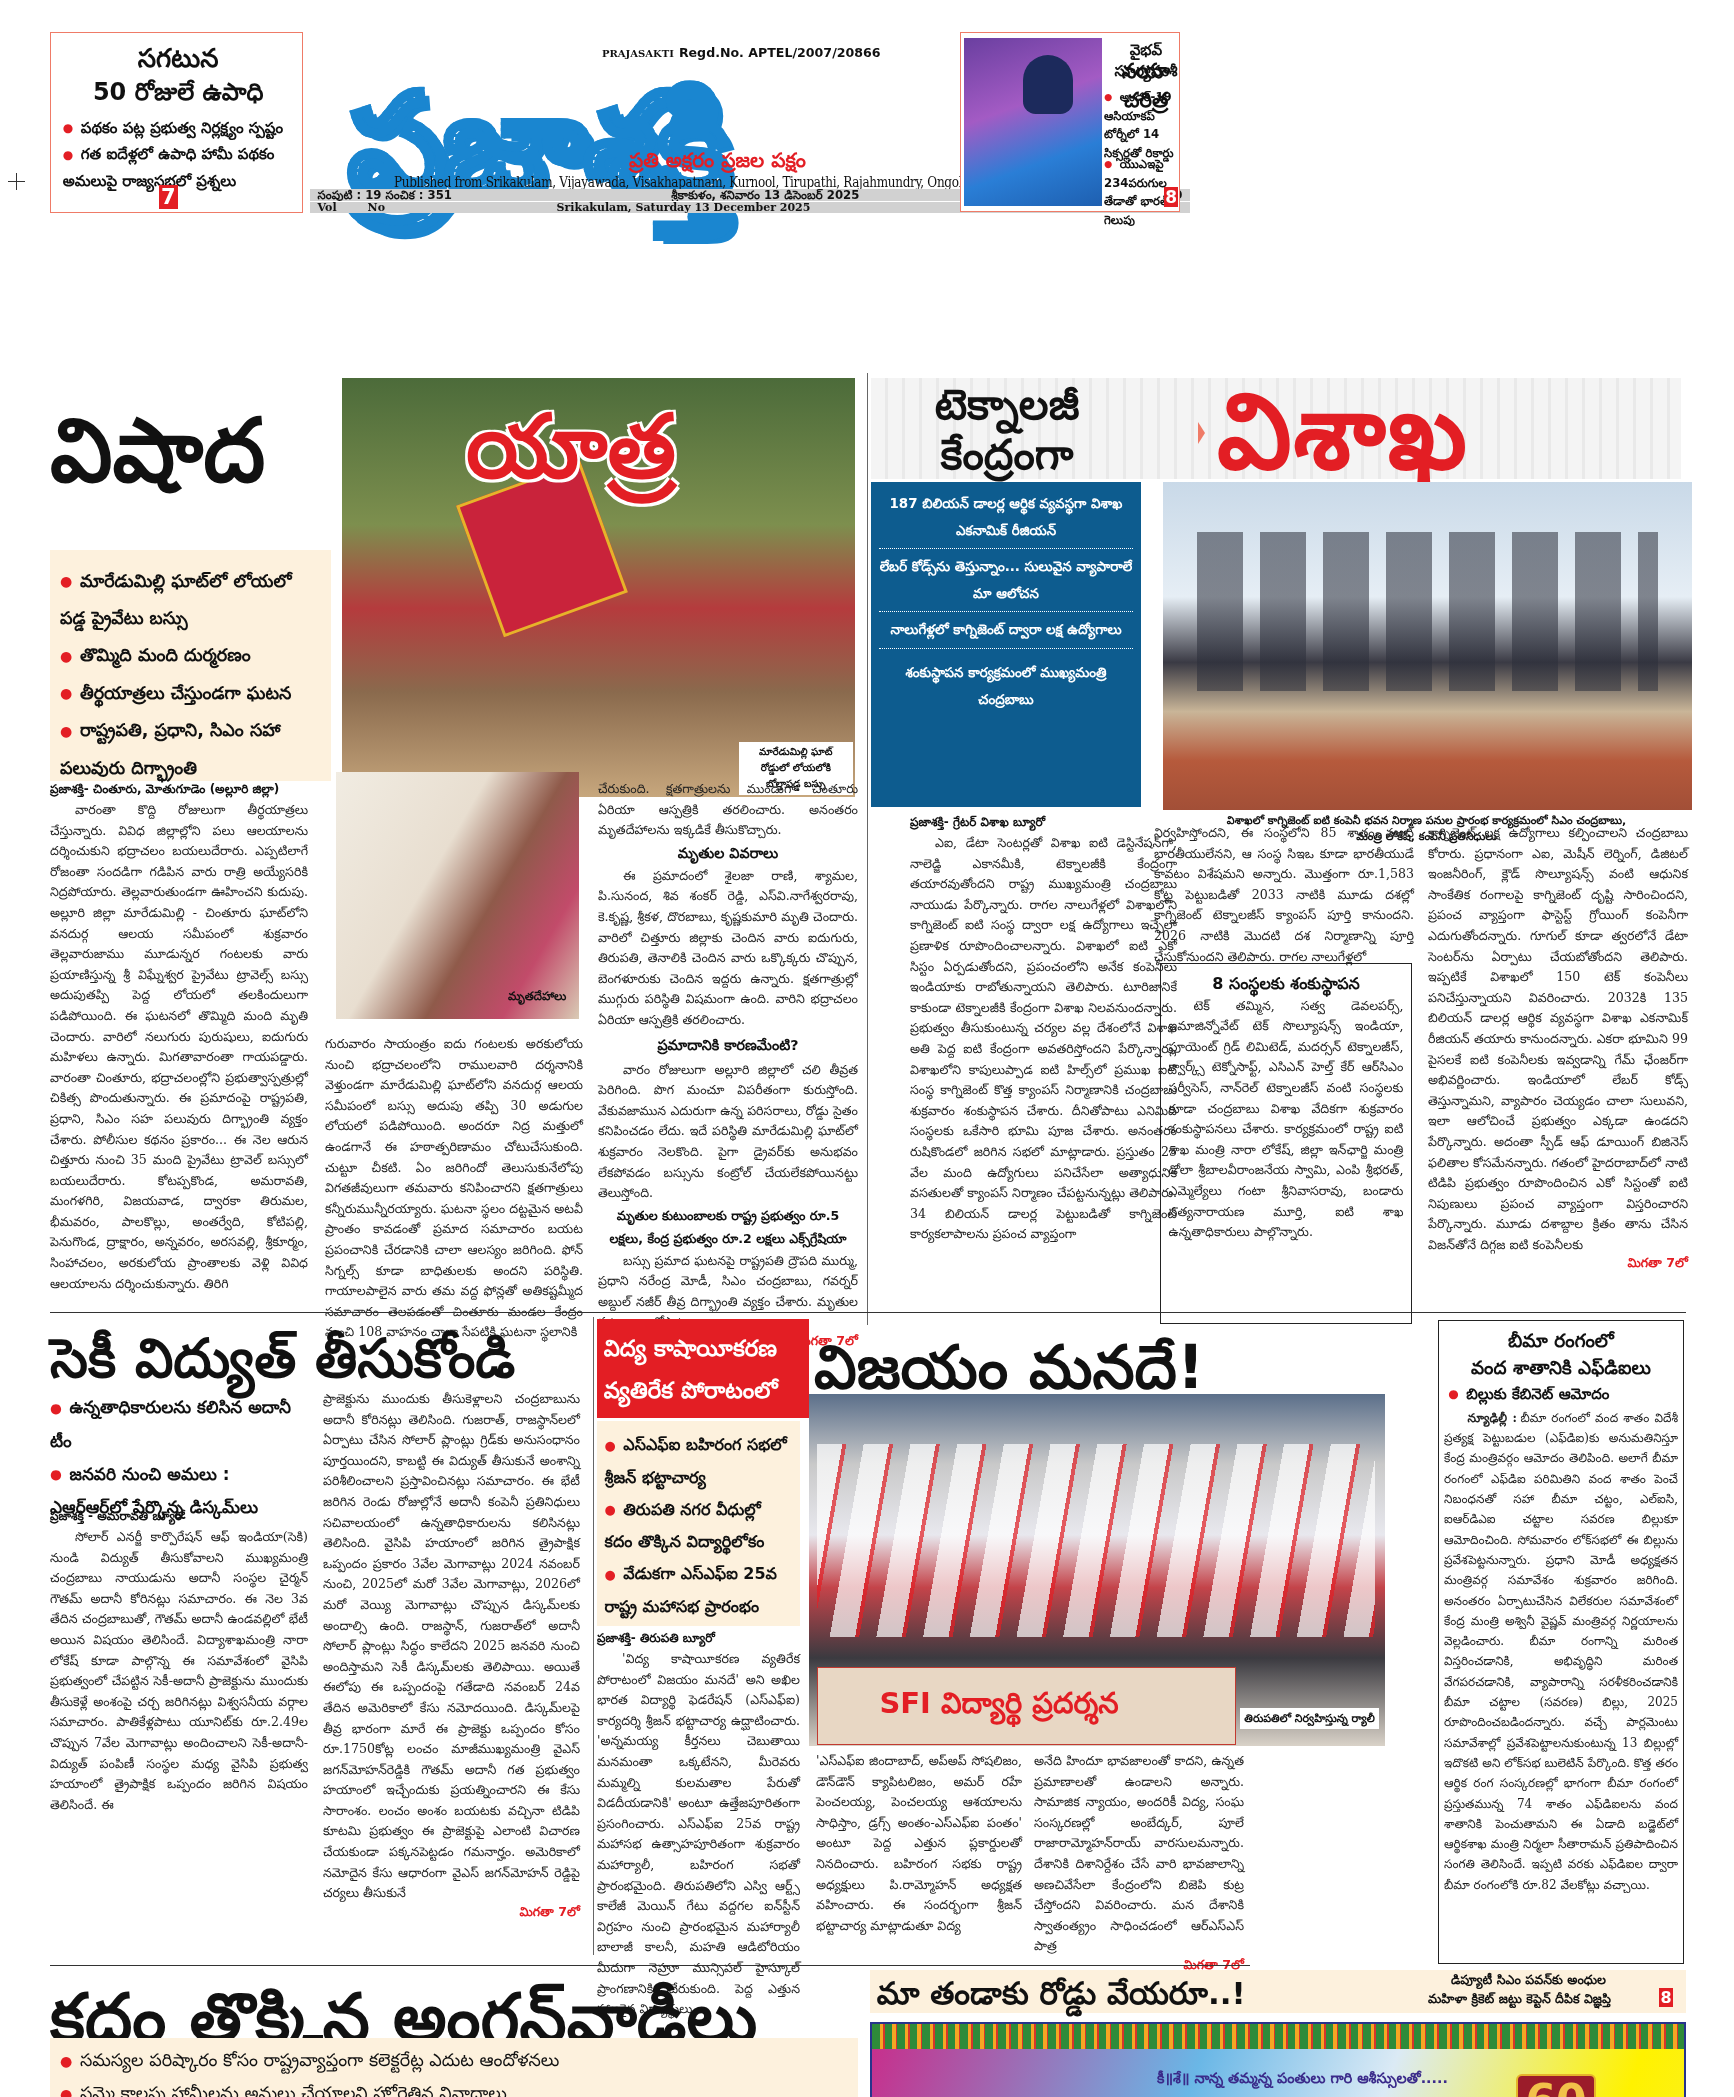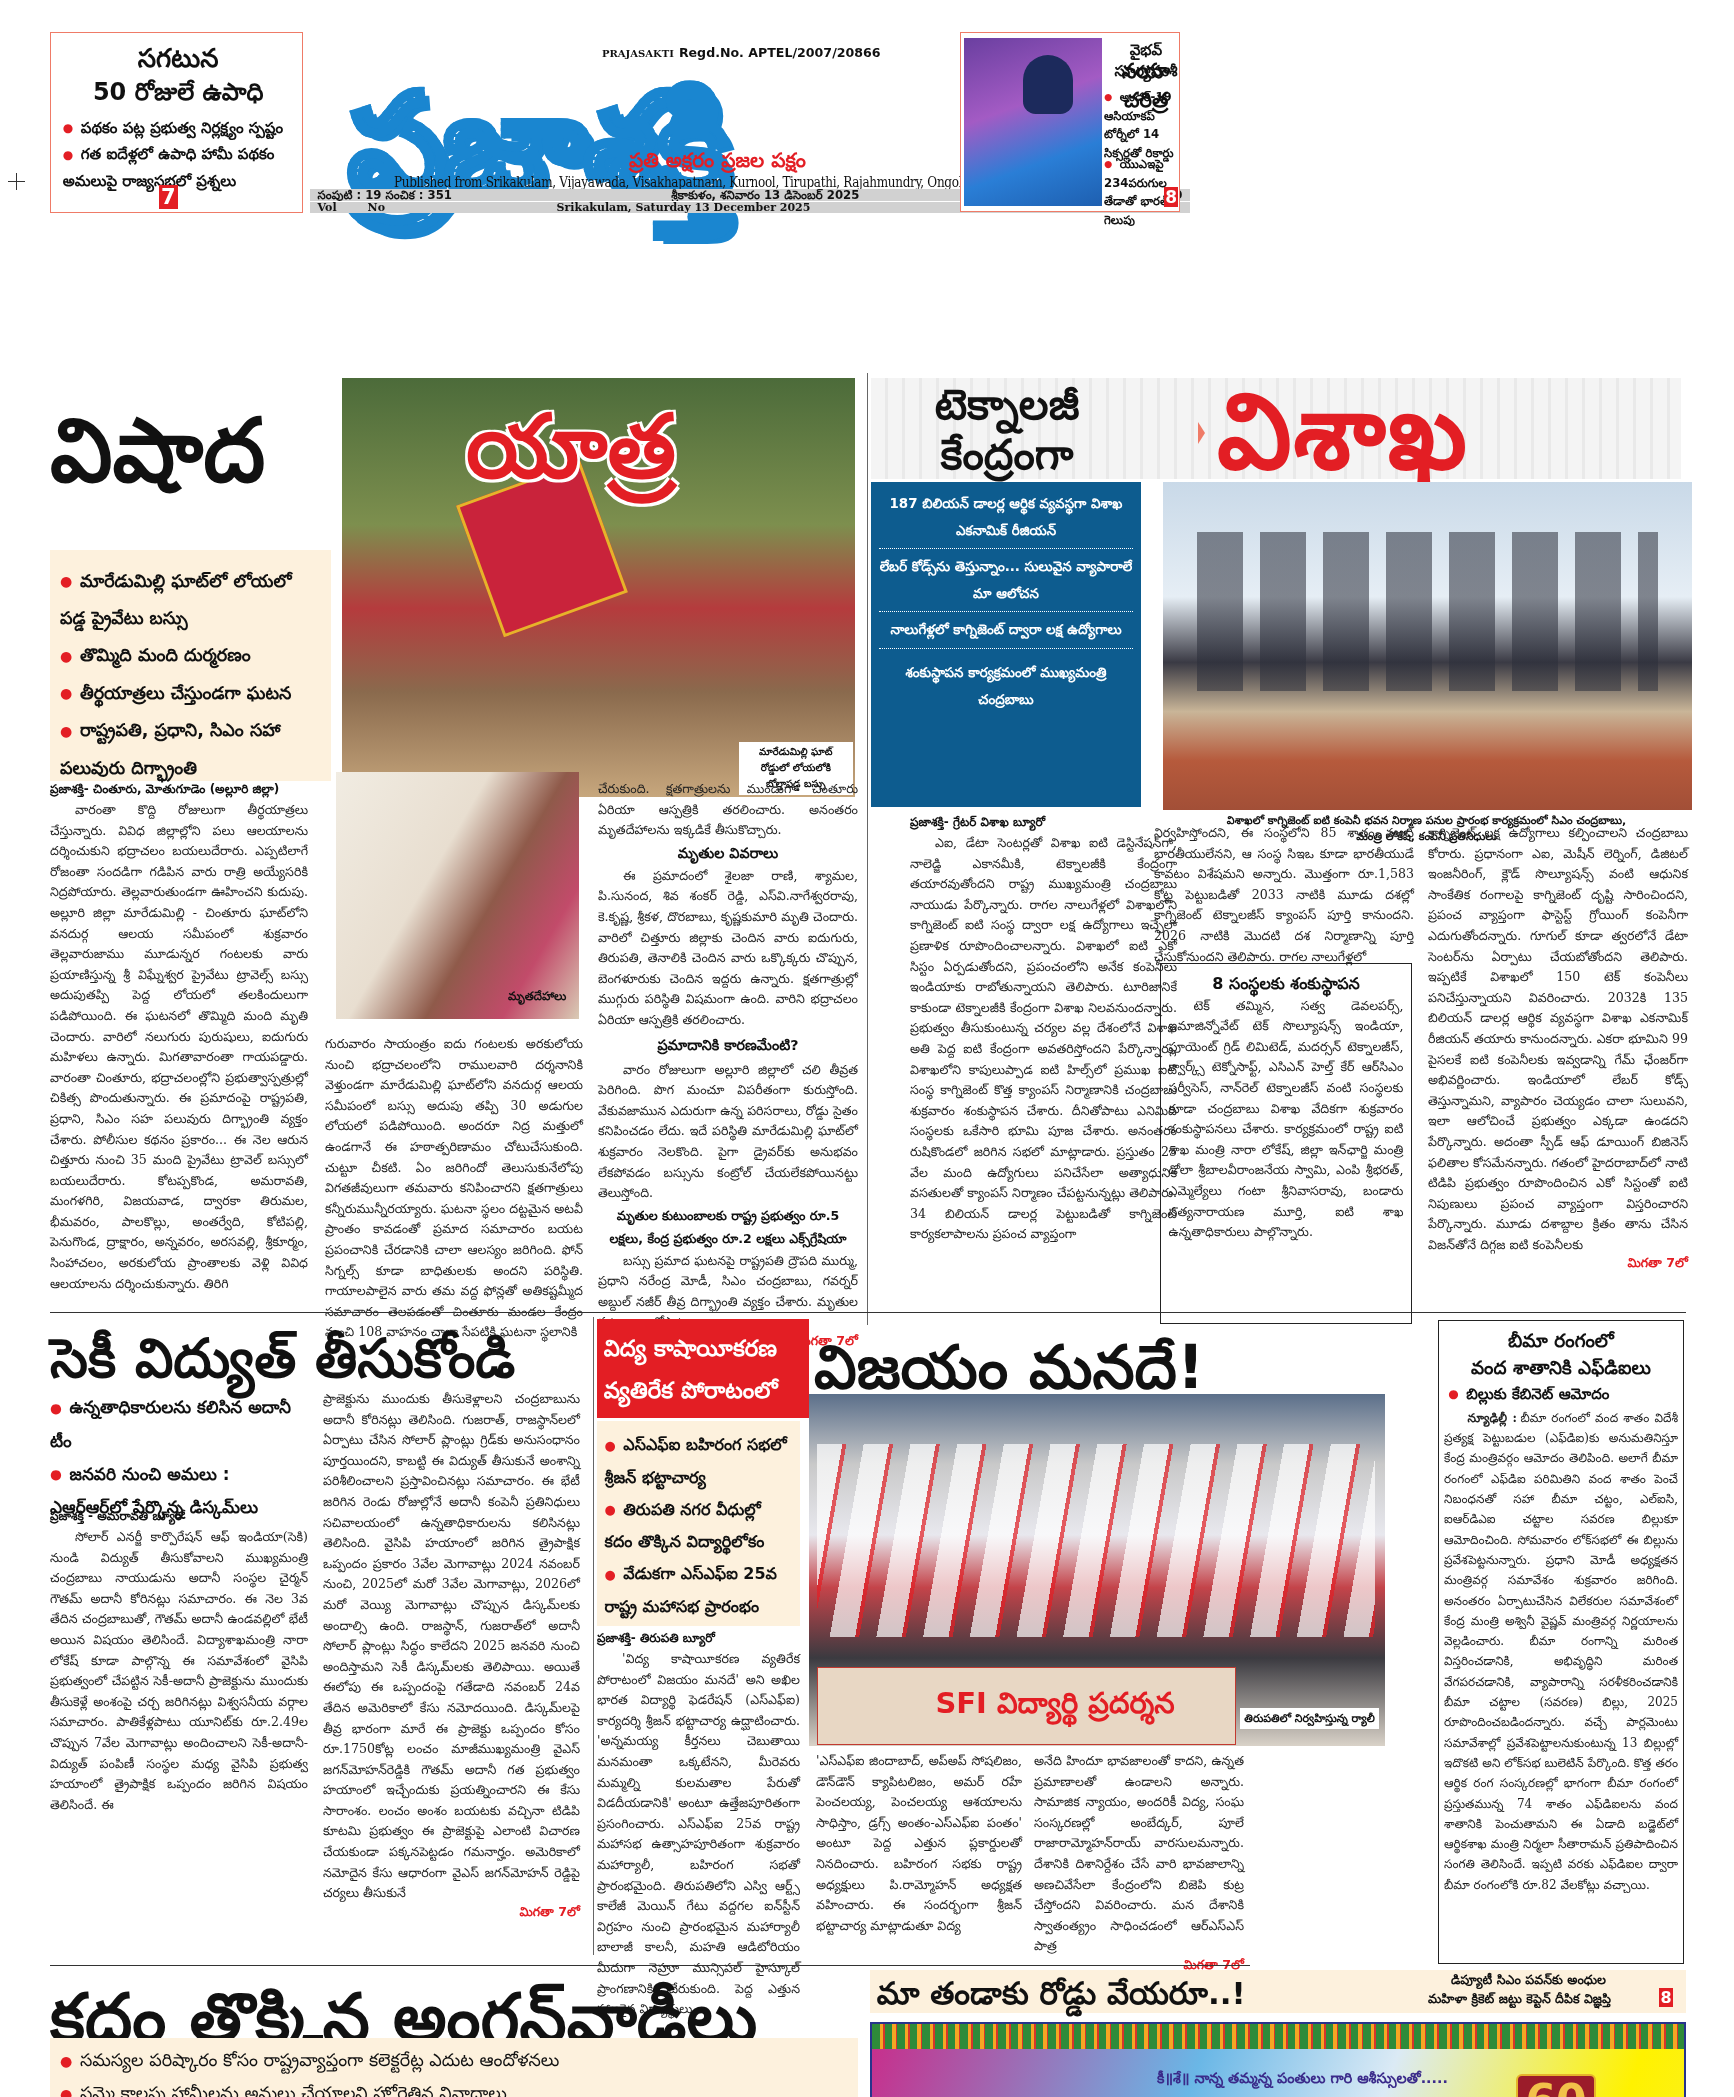--- a/index.html
+++ b/index.html
@@ -163,21 +163,21 @@
   <div>వ్యతిరేక పోరాటంలో</div>
 </div>
 <div class="abs" style="left:814px;top:1321px;font-size:60px;font-weight:bold;line-height:92px;">విజయం మనదే!</div>
 <div class="abs" style="left:597px;top:1421px;width:203px;height:205px;background:#fdf1dd;padding:8.4px 7.6px;">
   <div class="bullet" style="font-weight:bold;font-size:16px;line-height:32px;">ఎస్ఎఫ్ఐ బహిరంగ సభలో శ్రీజన్ భట్టాచార్య</div>
   <div class="bullet" style="font-weight:bold;font-size:16px;line-height:32px;">తిరుపతి నగర వీధుల్లో కదం తొక్కిన విద్యార్థిలోకం</div>
   <div class="bullet" style="font-weight:bold;font-size:16px;line-height:32px;">వేడుకగా ఎస్ఎఫ్ఐ 25వ రాష్ట్ర మహాసభ ప్రారంభం</div>
 </div>
 <div class="abs" style="left:809px;top:1394px;width:576px;height:352px;background:linear-gradient(180deg,#5b6f8a 0%,#c9c9c9 20%,#e8e8ee 40%,#c4444a 55%,#3b3a40 75%,#d9d2c8 100%);">
   <div style="position:absolute;left:8.4px;top:50px;width:558px;height:193px;background:repeating-linear-gradient(100deg,#fff 0 25px,#e31e24 25px 29px,transparent 29px 46px);opacity:.7"></div>
-  <div style="position:absolute;left:8.4px;top:273px;width:419px;height:78px;background:#e8d7c4;border:1.7px solid #c23a30;display:flex;align-items:center;padding-left:117px;box-sizing:border-box;">
+  <div style="position:absolute;left:8.4px;top:273px;width:419px;height:78px;background:#e8d7c4;border:1.7px solid #c23a30;display:flex;align-items:center;padding-left:61px;box-sizing:border-box;">
     <span style="font-weight:bold;font-size:29px;color:#e31e24;">SFI విద్యార్థి ప్రదర్శన</span>
   </div>
   <div class="caption" style="position:absolute;right:5.9px;bottom:17px;font-size:11px;">తిరుపతిలో నిర్వహిస్తున్న ర్యాలీ</div>
 </div>
 <div class="abs" style="left:597px;top:1628px;width:203px;">
   <div class="dateline">ప్రజాశక్తి- తిరుపతి బ్యూరో</div>
   <div class="body-text" style="text-indent:25px;">'విద్య కాషాయీకరణ వ్యతిరేక పోరాటంలో విజయం మనదే' అని అఖిల భారత విద్యార్థి ఫెడరేషన్ (ఎస్ఎఫ్ఐ) కార్యదర్శి శ్రీజన్ భట్టాచార్య ఉద్ఘాటించారు. 'అన్నమయ్య కీర్తనలు చెబుతాయి మనమంతా ఒక్కటేనని, మీరెవరు మమ్మల్ని కులమతాల పేరుతో విడదీయడానికి' అంటూ ఉత్తేజపూరితంగా ప్రసంగించారు. ఎస్ఎఫ్ఐ 25వ రాష్ట్ర మహాసభ ఉత్సాహపూరితంగా శుక్రవారం మహార్యాలీ, బహిరంగ సభతో ప్రారంభమైంది. తిరుపతిలోని ఎస్వి ఆర్ట్స్ కాలేజీ మెయిన్ గేటు వద్దగల ఐన్‌స్టీన్ విగ్రహం నుంచి ప్రారంభమైన మహార్యాలీ బాలాజీ కాలనీ, మహతి ఆడిటోరియం మీదుగా నెహ్రూ మున్సిపల్ హైస్కూల్ ప్రాంగణానికి చేరుకుంది. పెద్ద ఎత్తున హాజరైన విద్యార్థులు</div>
 </div>
 <div class="abs" style="left:816px;top:1751px;width:206px;">
   <div class="body-text">'ఎస్ఎఫ్ఐ జిందాబాద్, అప్‌అప్ సోషలిజం, డౌన్‌డౌన్ క్యాపిటలిజం, అమర్ రహే పెంచలయ్య, పెంచలయ్య ఆశయాలను సాధిస్తాం, డ్రగ్స్ అంతం-ఎస్ఎఫ్ఐ పంతం' అంటూ పెద్ద ఎత్తున ప్లకార్డులతో నినదించారు. బహిరంగ సభకు రాష్ట్ర అధ్యక్షులు పి.రామ్మోహన్ అధ్యక్షత వహించారు. ఈ సందర్భంగా శ్రీజన్ భట్టాచార్య మాట్లాడుతూ విద్య</div>

